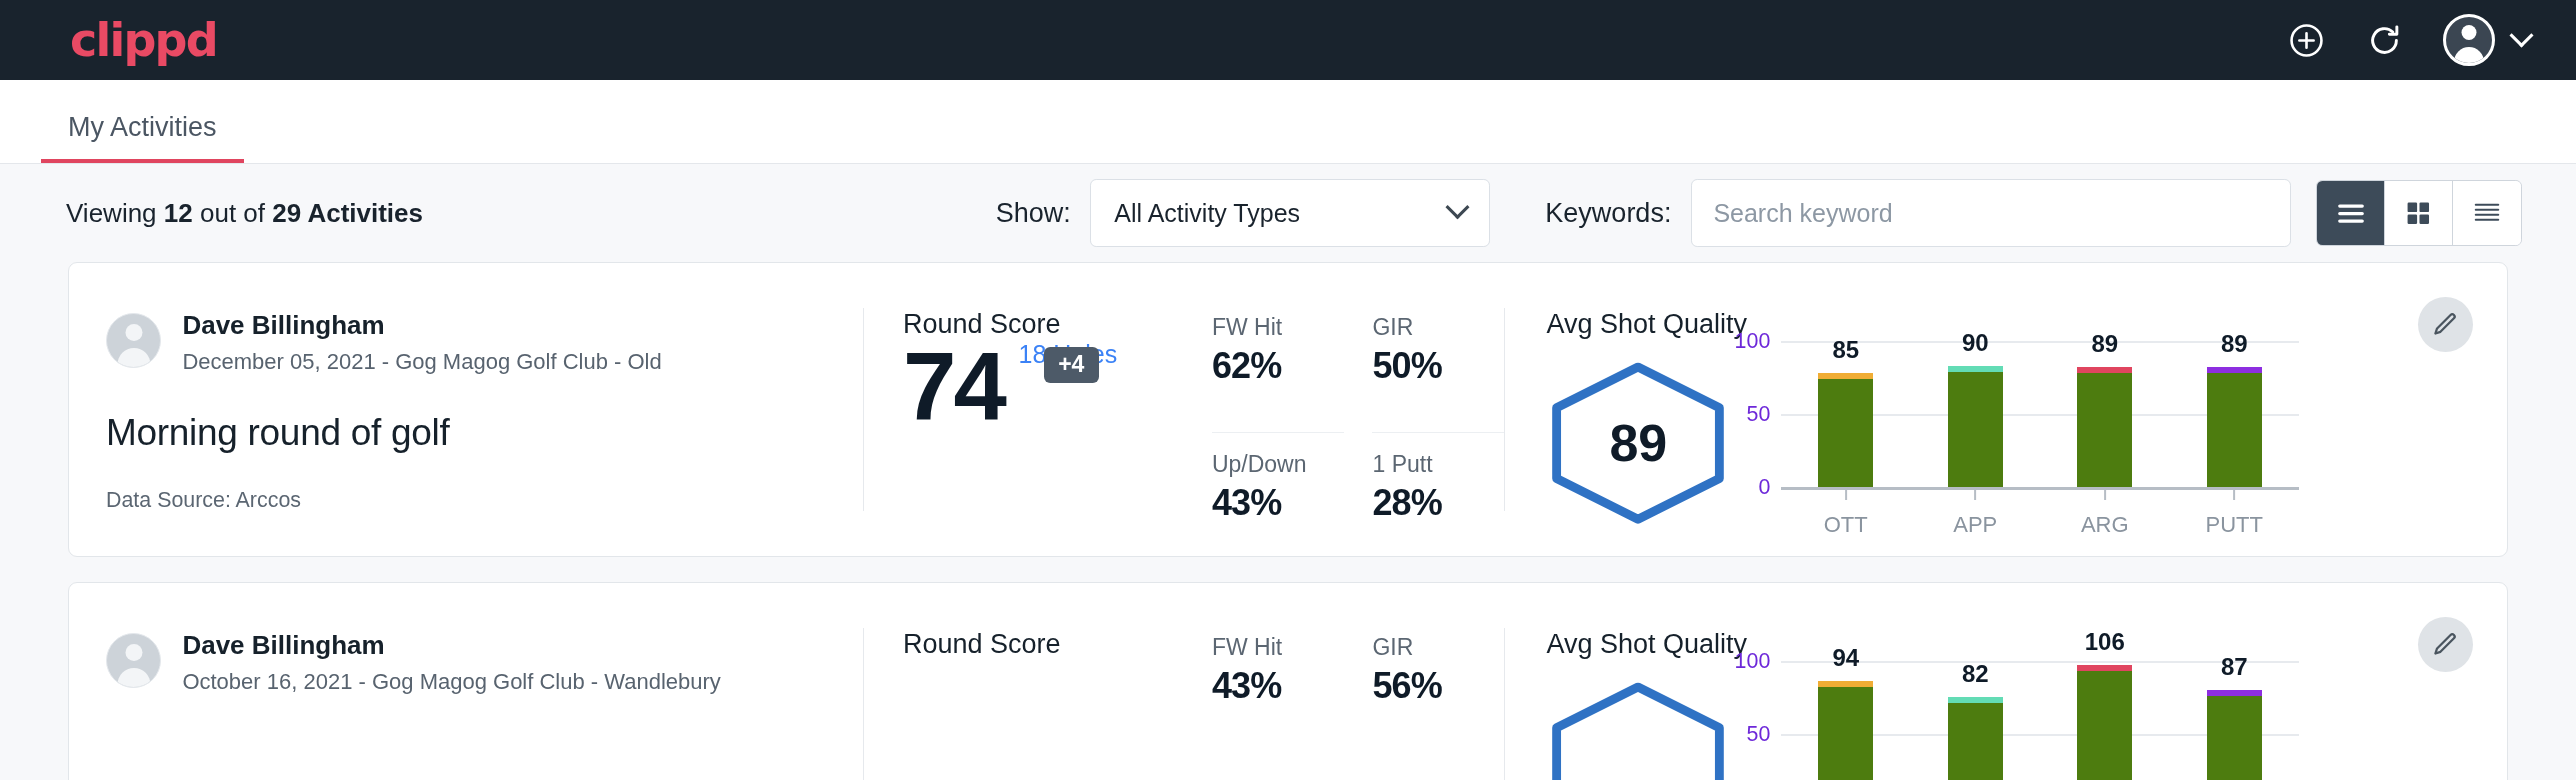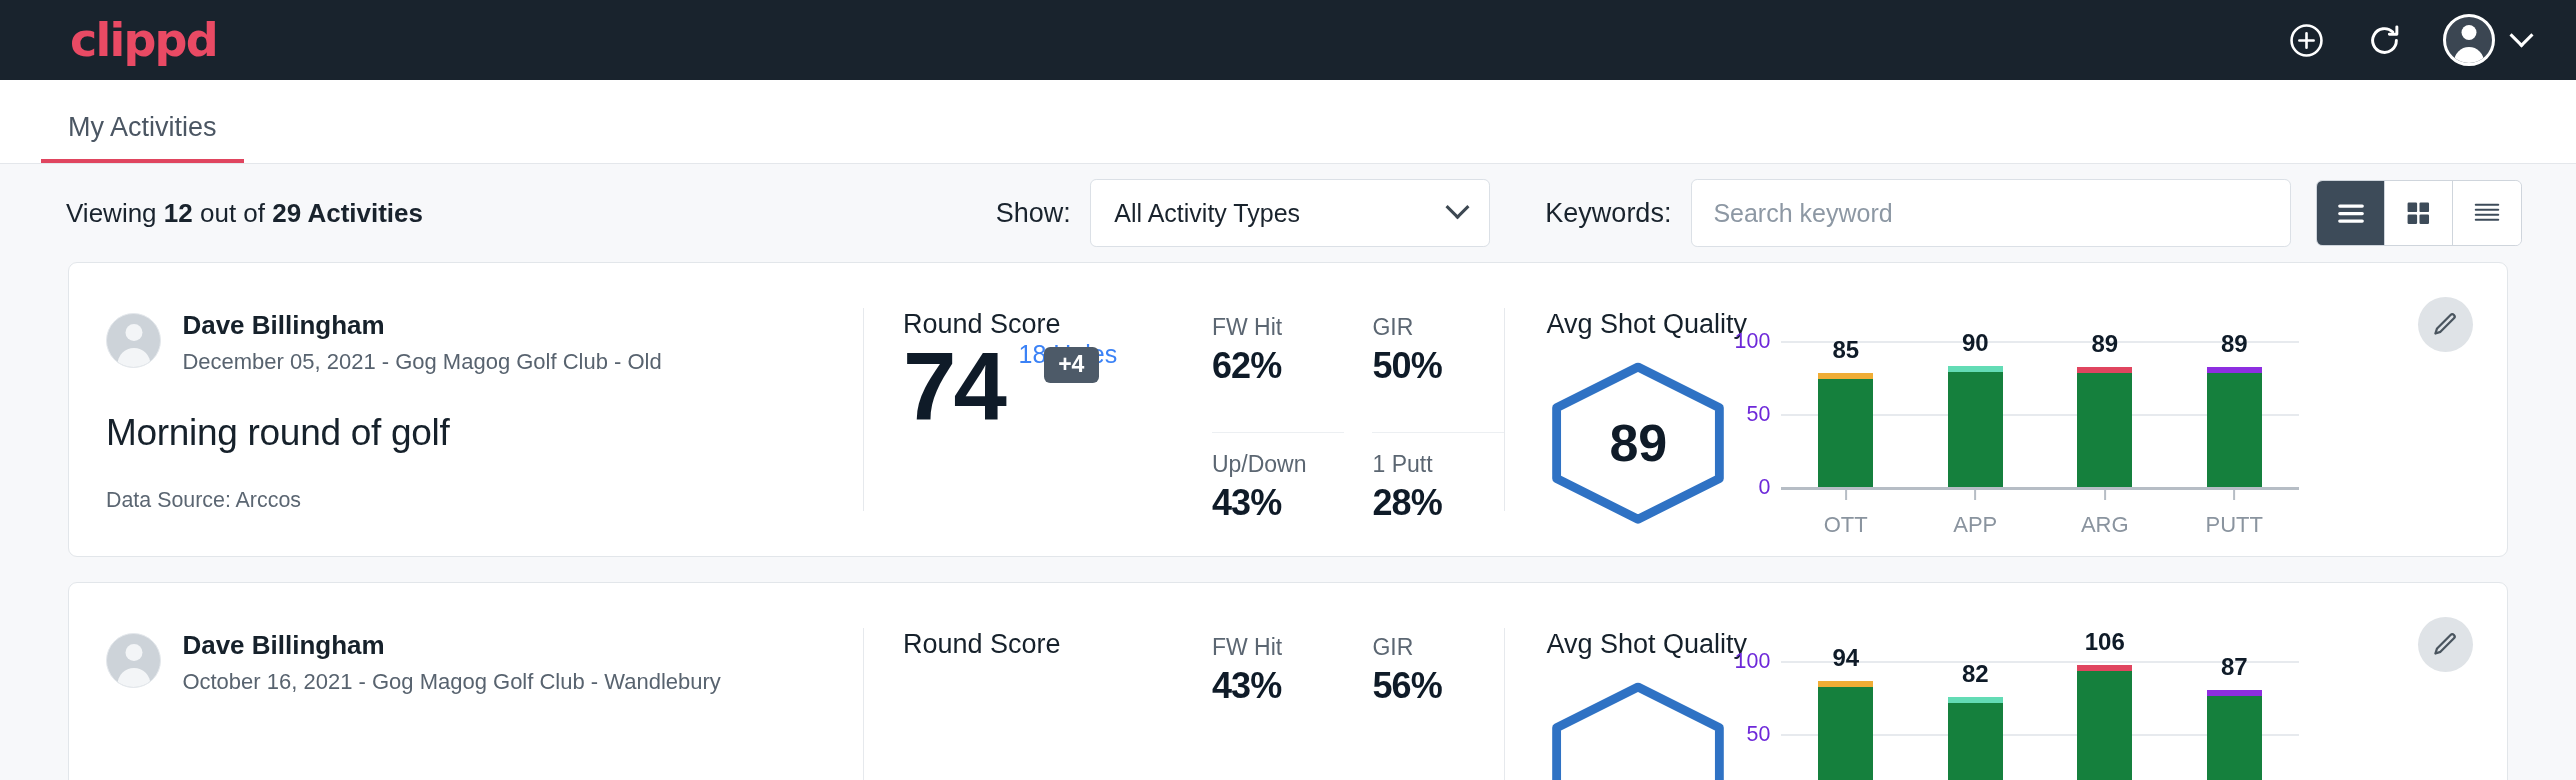--- a/index.html
+++ b/index.html
@@ -242,21 +242,21 @@
   .chart .axis-label {
     position: absolute; right: 100%; margin-right: 10.7px;
     font-size: 21.4px; color: #6d28d9; transform: translateY(-50%);
     white-space: nowrap;
     margin-left: 40px;
   }
   .gridline { position: absolute; left: 0; right: 0; height: 1.8px; background: #e7eaee; }
   .baseline { position: absolute; left: 0; right: 0; height: 2.7px; background: #b6bdc5; }
   .bars { position: absolute; left: 0; right: 0; bottom: 0; top: 0; display: flex; }
   .barcol { flex: 1; position: relative; display: flex; flex-direction: column; justify-content: flex-end; align-items: center;}
-  .bar { width: 55px; background: #15803d; position: relative; }
+  .bar { width: 55px; background: #4d7c0f; position: relative; }
   .bar .cap { position: absolute; top: 0; left: 0; right: 0; height: 6.2px; }
   .bar .vlabel {
     position: absolute; bottom: 100%; left: 50%; transform: translateX(-50%);
     margin-bottom: 9px; font-size: 24px; font-weight: 700; color: #0f1b28;
   }
   .tick { position: absolute; top: 100%; left: 50%; transform: translateX(-50%);
     width: 1.8px; height: 12.5px; background: #b6bdc5; }
   .xlabel { position: absolute; top: 100%; margin-top: 25px; left: 50%; transform: translateX(-50%);
     font-size: 22px; color: #8a949f; white-space: nowrap;}
 

